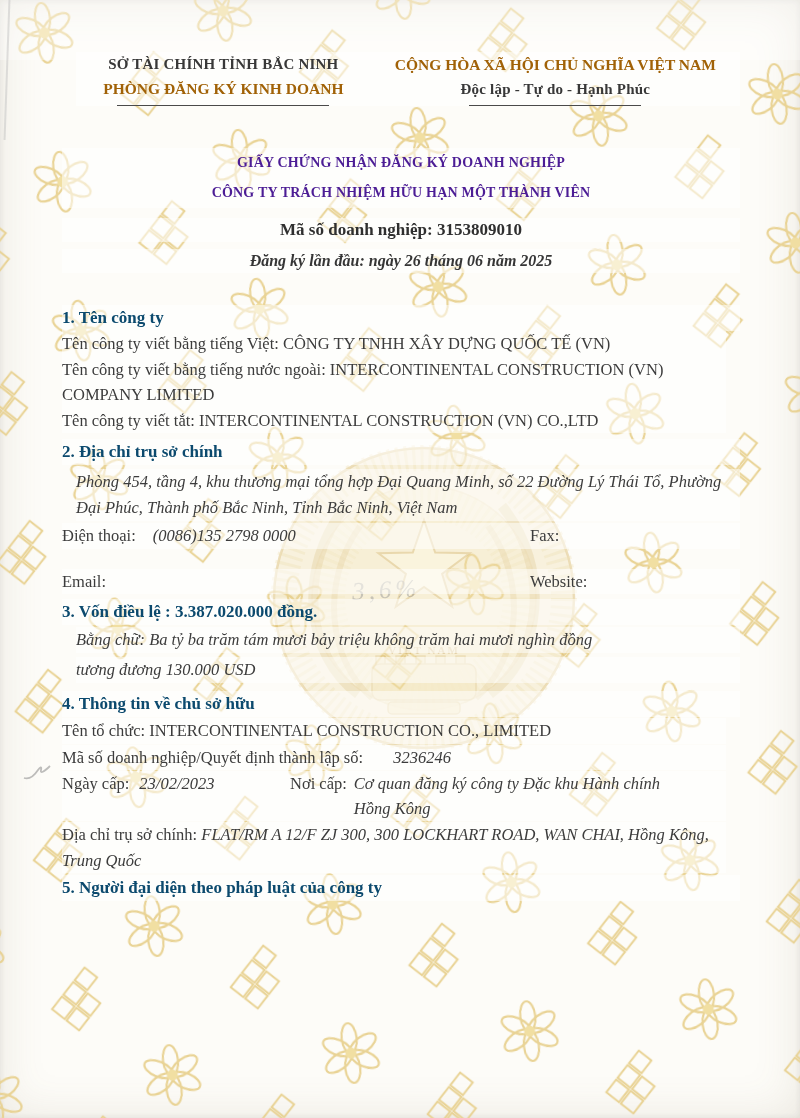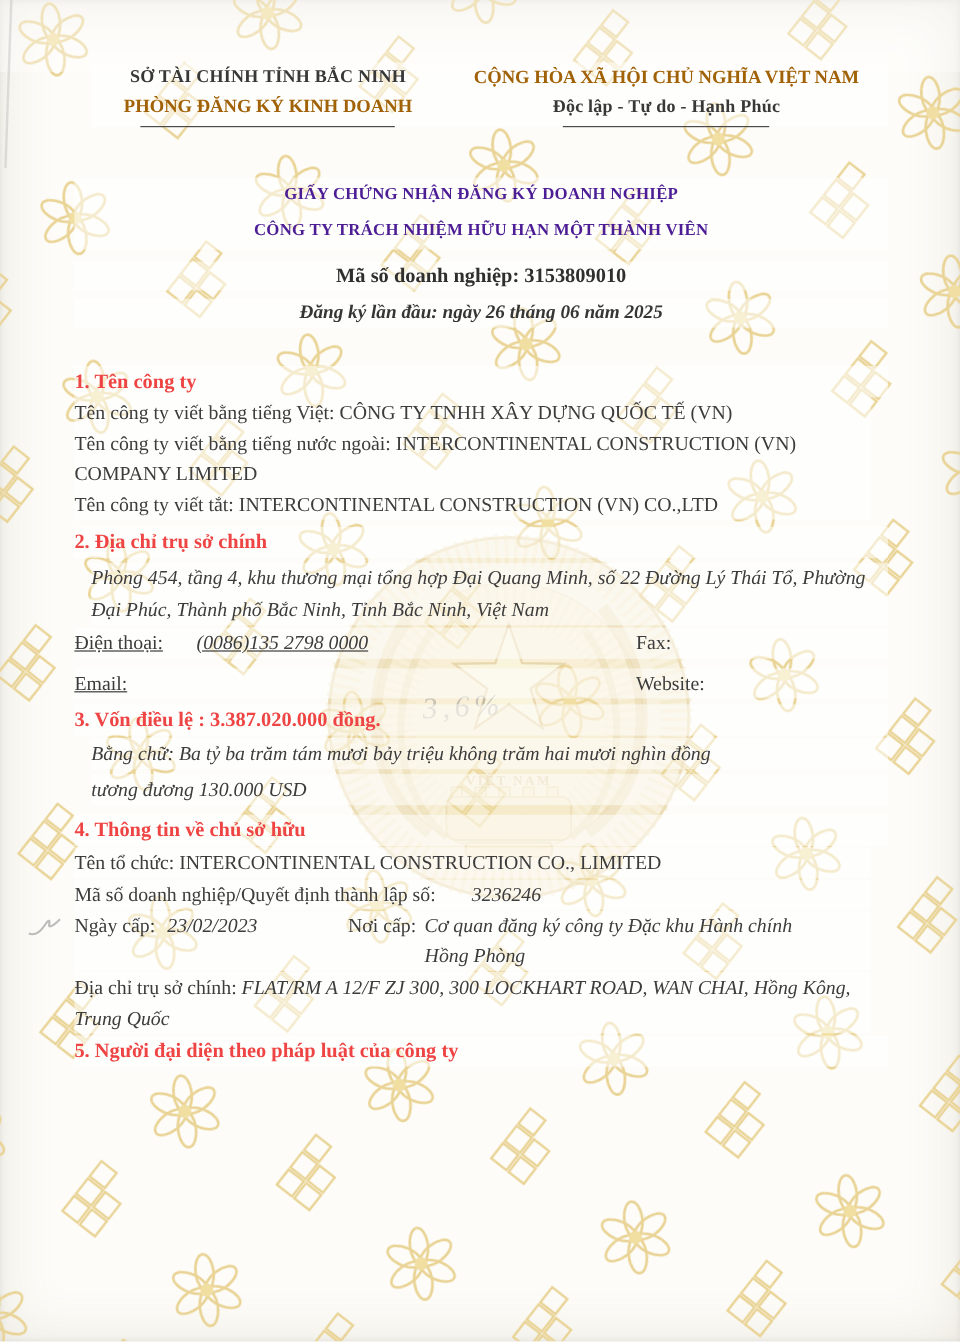--- a/index.html
+++ b/index.html
@@ -20,33 +20,33 @@
   .hright{width:376px;text-align:center;}
   .hl1{font-weight:bold;font-size:15px;line-height:24px;letter-spacing:.2px;color:#383838;text-align:center;}
   .hl2{font-weight:bold;font-size:15.5px;line-height:25px;color:#a16207;}
   .rule{height:0;border-top:1.6px solid #4a4a4a;margin:4px auto 0;}
   .rule-l{width:212px;}
   .rule-r{width:172px;}
   .title-block{margin-top:42px;text-align:center;}
   .title-line{font-weight:bold;font-size:14px;line-height:30px;color:#4c1d95;letter-spacing:.2px;}
   .mst{margin-top:10px;text-align:center;font-weight:bold;font-size:17px;line-height:24px;color:#2f2f2f;}
   .reg{margin-top:7px;text-align:center;font-weight:bold;font-style:italic;font-size:16px;line-height:24px;color:#363636;}
-  .sec{font-weight:bold;font-size:17px;line-height:26px;color:#ef4444;}
+  .sec{font-weight:bold;font-size:17px;line-height:26px;color:#0c4a6e;}
   .s1h{margin-top:32px;}
   .s2h{margin-top:6px;}
   .s3h{margin-top:5px;}
   .s4h{margin-top:8px;}
   .s5h{margin-top:2px;}
   p{margin:0;}
   .body-line{font-size:16.5px;line-height:25.5px;max-width:664px;}
   .it{font-style:italic;}
   .indent{margin-left:14px;}
   .cols{position:relative;font-size:16.5px;line-height:25.5px;}
   .col2{position:absolute;left:468px;top:0;}
-  .lblval{display:flex;gap:28px;align-items:center;text-decoration:underline;}
+  .lblval{display:flex;gap:17px;align-items:center;}
   .regno-val{margin-left:26px;font-style:italic;}
   .issue-row{display:flex;font-size:16.5px;line-height:25px;max-width:664px;}
   .issue-left{width:228px;flex:0 0 228px;display:flex;gap:10px;}
   .issue-right{display:flex;gap:7px;}
   .issue-place-val{width:332px;font-style:italic;}
   .ghost{position:absolute;left:352px;top:576px;font-size:25px;font-style:italic;color:#8f8f8f;opacity:.45;transform:rotate(-3deg);letter-spacing:4px;}
   .pen-mark{position:absolute;left:22px;top:760px;opacity:.55;}
   .edge-line{position:absolute;left:6px;top:0;width:2px;height:140px;background:#bdbdbd;opacity:.45;transform:rotate(2deg);}
 </style>
 </head>
@@ -146,21 +146,21 @@
 
     <div class="sec s2h band">2. Địa chỉ trụ sở chính</div>
     <p class="body-line it indent band" style="margin-top:4px;line-height:26px;">Phòng 454, tầng 4, khu thương mại tổng hợp Đại Quang Minh, số 22 Đường Lý Thái Tổ, Phường Đại Phúc, Thành phố Bắc Ninh, Tỉnh Bắc Ninh, Việt Nam</p>
     <div class="cols band" style="margin-top:2px;">
       <span class="lblval">
         <span>Điện thoại:</span>
         <span class="it">(0086)135 2798 0000</span>
       </span>
       <span class="col2">Fax:</span>
     </div>
-    <div class="cols band" style="margin-top:8px;text-decoration:underline;">
+    <div class="cols band" style="margin-top:20px;">
       <span>Email:</span>
       <span class="col2">Website:</span>
     </div>
 
     <div class="sec s3h band">3. Vốn điều lệ : 3.387.020.000 đồng.</div>
     <p class="body-line it indent band" style="line-height:26px;margin-top:2px;">Bằng chữ: Ba tỷ ba trăm tám mươi bảy triệu không trăm hai mươi nghìn đồng</p>
     <p class="body-line it indent band" style="line-height:26px;margin-top:4px;">tương đương 130.000 USD</p>
 
     <div class="sec s4h band">4. Thông tin về chủ sở hữu</div>
     <p class="body-line band" style="margin-top:1px;">
@@ -171,21 +171,21 @@
       <span>Mã số doanh nghiệp/Quyết định thành lập số:</span>
       <span class="regno-val">3236246</span>
     </p>
     <div class="issue-row band" style="margin-top:1px;">
       <span class="issue-left">
         <span>Ngày cấp:</span>
         <span class="it">23/02/2023</span>
       </span>
       <span class="issue-right">
         <span>Nơi cấp:</span>
-        <span class="issue-place-val">Cơ quan đăng ký công ty Đặc khu Hành chính Hồng Phòng</span>
+        <span class="issue-place-val">Cơ quan đăng ký công ty Đặc khu Hành chính Hồng Kông</span>
       </span>
     </div>
     <p class="body-line band" style="margin-top:1px;">
       <span>Địa chỉ trụ sở chính:</span>
       <span class="it">FLAT/RM A 12/F ZJ 300, 300 LOCKHART ROAD, WAN CHAI, Hồng Kông, Trung Quốc</span>
     </p>
 
     <div class="sec s5h band">5. Người đại diện theo pháp luật của công ty</div>
 
   </div>

